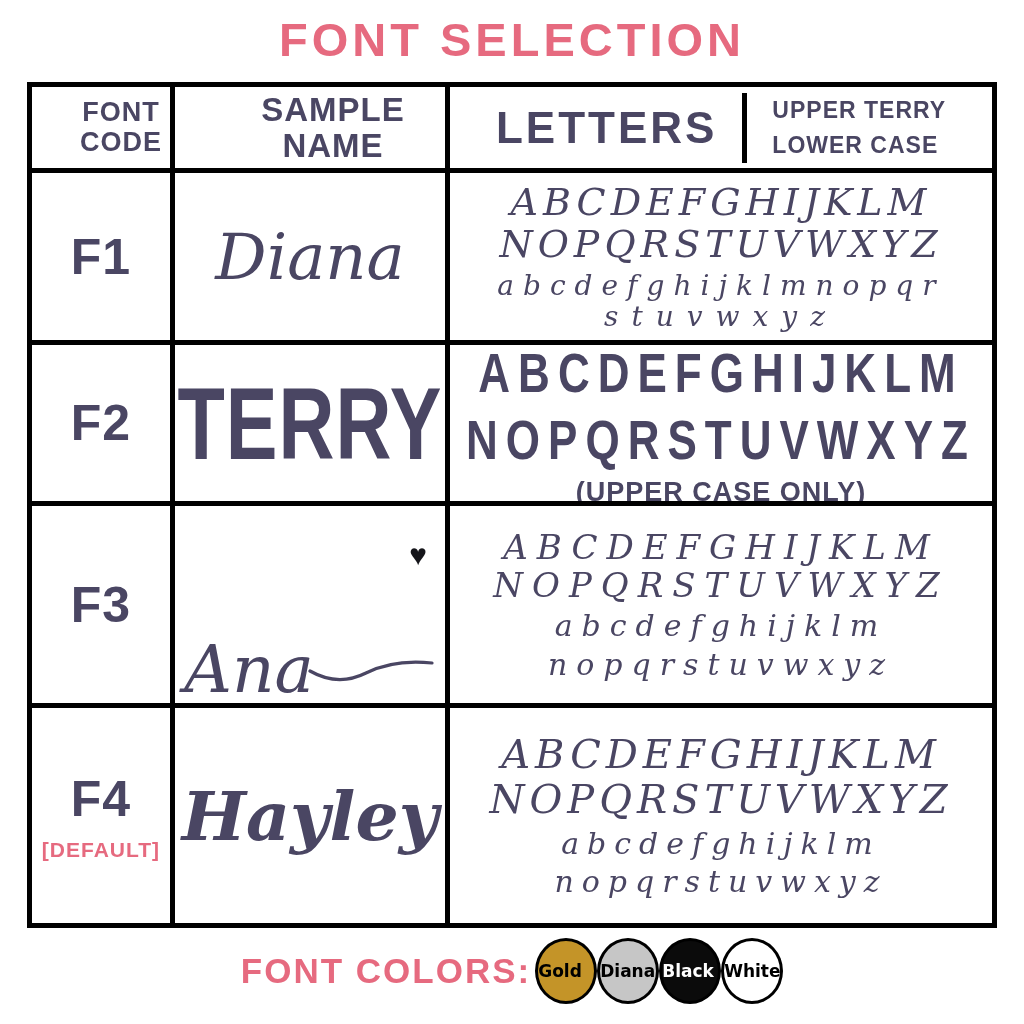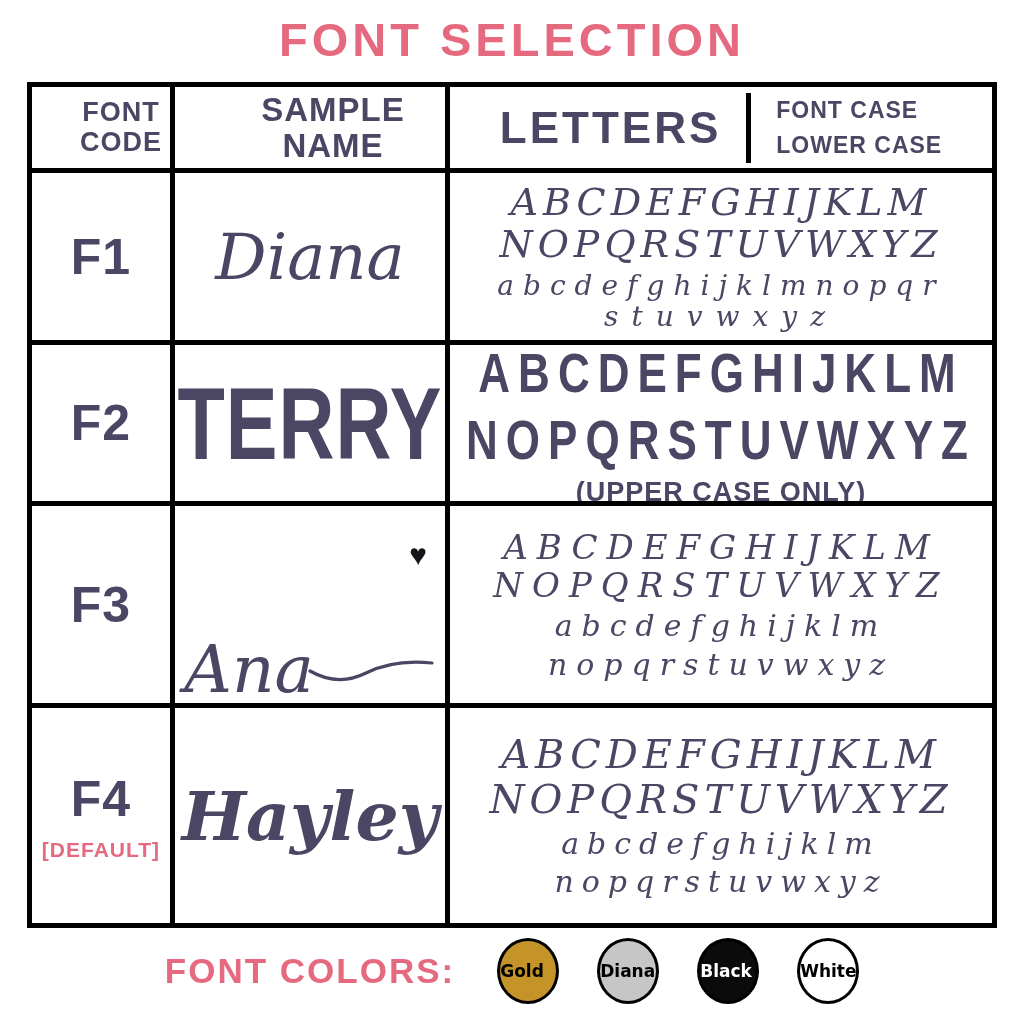--- a/index.html
+++ b/index.html
@@ -61,21 +61,21 @@
     display:inline-block;transform:scaleY(1.28);transform-origin:center;margin:9px 0;
   }
   .f2-note{font-size:27px;font-weight:bold;letter-spacing:1px;margin-top:4px;}
   .f3-upper{font-size:34px;letter-spacing:9px;}
   .f3-lower{font-size:30px;letter-spacing:9px;margin-top:5px;}
   .f4-upper{font-size:40px;letter-spacing:5px;}
   .f4-lower{font-size:30px;letter-spacing:8px;margin-top:5px;}
   
   .footer{
     position:absolute;left:0;top:936px;width:100%;height:70px;
-    display:flex;align-items:center;justify-content:center;gap:38px;
+    display:flex;align-items:center;justify-content:center;
   }
   .footer-label{font-size:35px;font-weight:bold;letter-spacing:2px;color:#e66a7f;margin-right:4px;}
   .swatch{
     width:62px;height:66px;border-radius:50%;border:3px solid #000;box-sizing:border-box;
     display:flex;align-items:center;
     font-family:"DejaVu Sans",sans-serif;font-size:17px;font-weight:bold;
   }
   .swatch-gold{background:#c49428;color:#000;}
   .swatch-silver{background:#c6c6c6;color:#000;}
   .swatch-black{background:#0b0b0b;color:#fff;}
@@ -93,21 +93,21 @@
     <span>CODE</span>
   </div>
   <div class="cell bR bB hdr hdr-sample">
     <span>SAMPLE</span>
     <span>NAME</span>
   </div>
   <div class="cell bB hdr-letters-wrap">
     <span class="hdr-letters">LETTERS</span>
     <span class="hdr-divider"></span>
     <span class="hdr-case">
-      <span style="display:block">FONT CASE</span>
+      <span style="display:block">UPPER TERRY</span>
       <span style="display:block">LOWER CASE</span>
     </span>
   </div>
 
   <div class="cell bR bB">
     <span class="code-label">F1</span>
   </div>
   <div class="cell bR bB">
     <span class="script sample-diana">Diana</span>
   </div>

